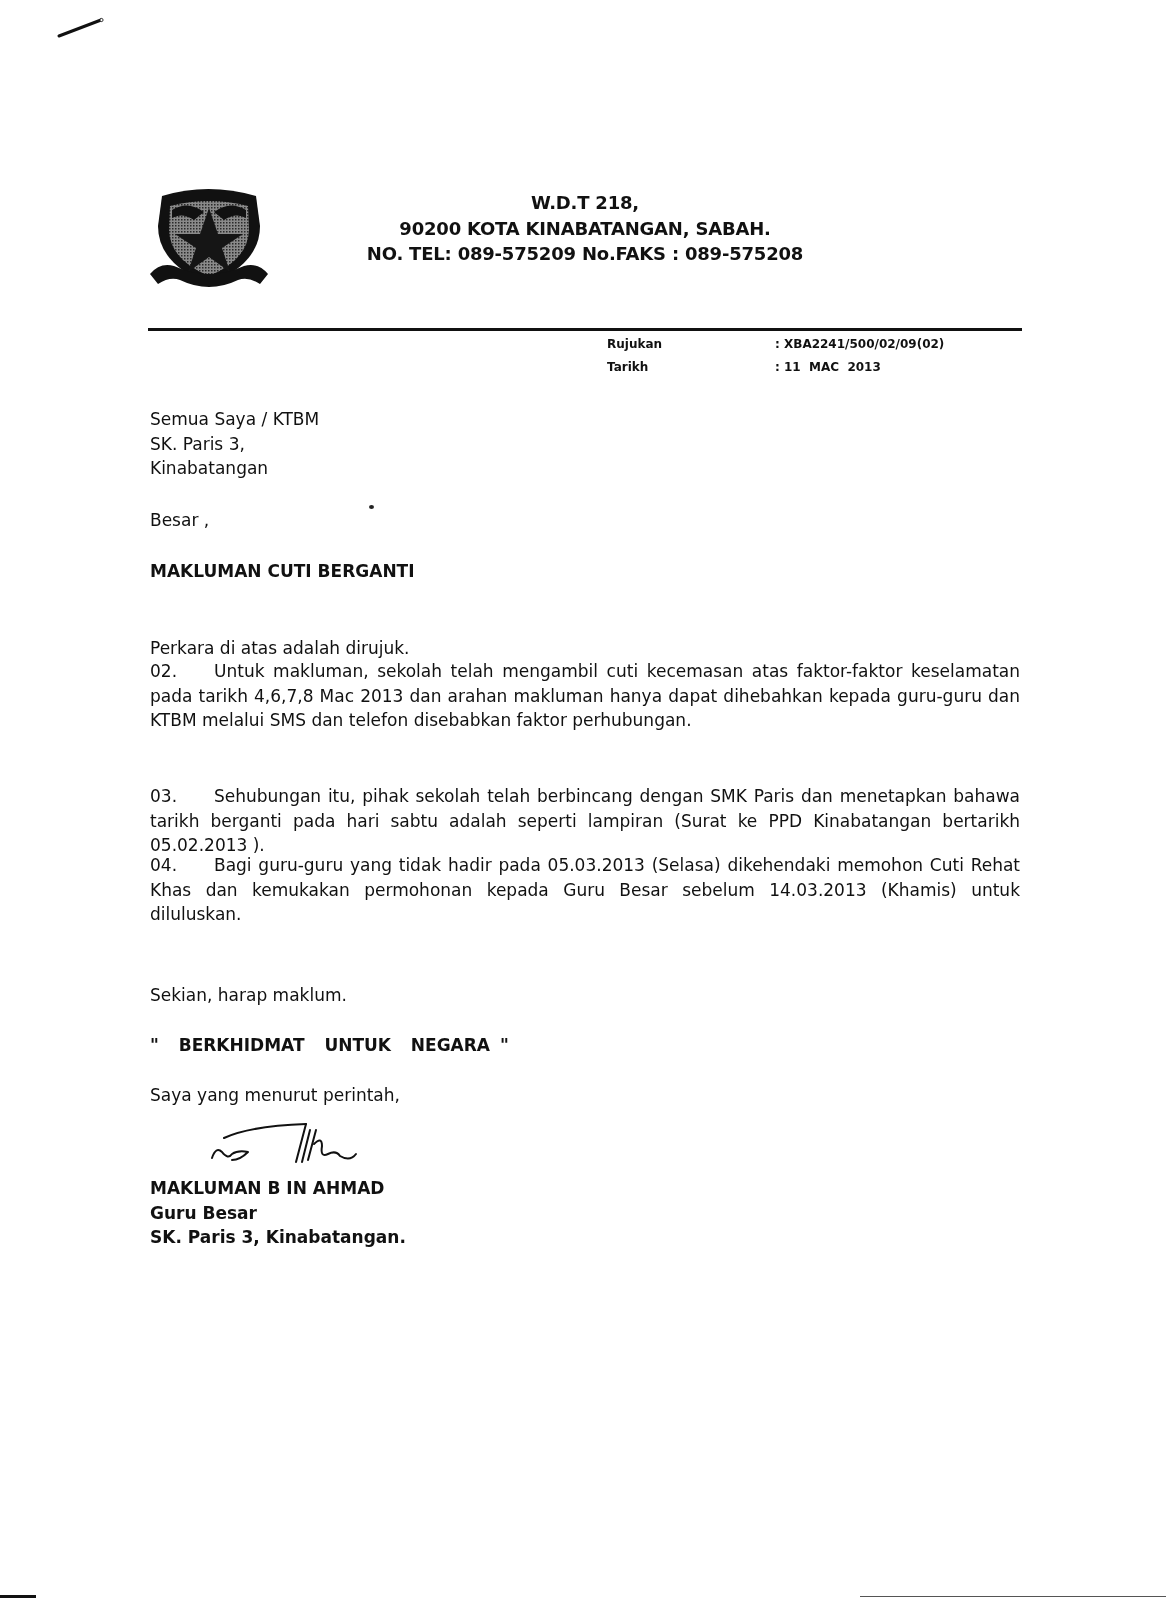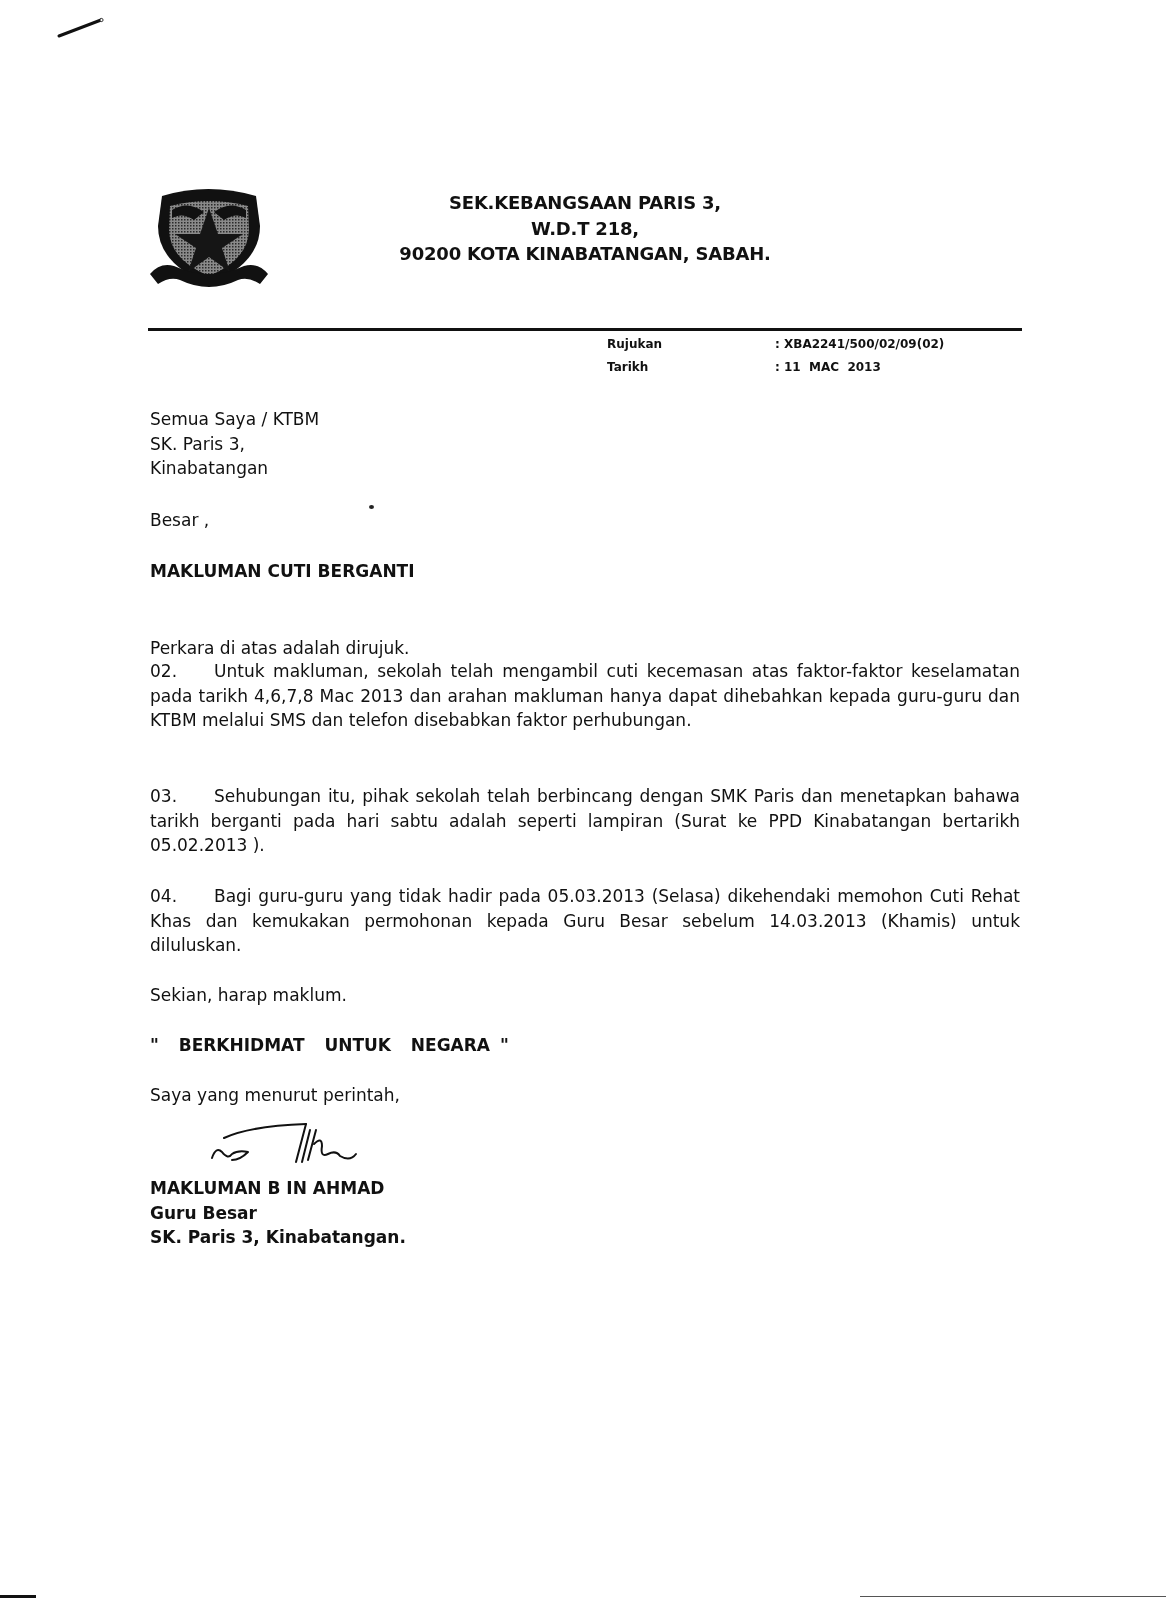--- a/index.html
+++ b/index.html
@@ -20,21 +20,21 @@
   .body-text { font-family: "DejaVu Sans", sans-serif; font-size: 17px; line-height: 24.5px; }
   .address { left: 150px; top: 407px; }
   .address div { white-space: nowrap; }
   .salutation { left: 150px; top: 508px; }
   .subject { left: 150px; top: 559px; font-weight: bold; }
   .intro { left: 150px; top: 636px; }
   .para { left: 150px; width: 870px; text-align: justify; text-align-last: left; }
   .para .num { display: inline-block; width: 64px; }
   .p02 { top: 659px; }
   .p03 { top: 784px; }
-  .p04 { top: 884px; }
+  .p04 { top: 853px; }
   .closing { left: 150px; top: 983px; }
   .motto { left: 150px; top: 1033px; font-weight: bold; word-spacing: 4px; }
   .sign-intro { left: 150px; top: 1083px; }
   .signature { left: 210px; top: 1118px; width: 160px; height: 52px; }
   .signatory { left: 150px; top: 1176px; font-weight: bold; }
   .signatory div { white-space: nowrap; }
   .speck { background: #222; border-radius: 50%; }
   .edge-left { left: 0; top: 1595px; width: 36px; height: 3px; background: #111; }
   .edge-right { left: 860px; top: 1596px; width: 306px; height: 1px; background: #555; }
 </style>
@@ -55,23 +55,23 @@
   </defs>
   <path d="M14 10 Q60 -4 108 10 L112 40 Q112 78 61 98 Q10 78 10 40 Z" fill="#111"></path>
   <path d="M22 20 Q61 10 100 20 L101 44 Q100 74 61 90 Q22 74 21 44 Z" fill="url(#hatch)"></path>
   <path d="M61 22 L70 48 L95 48 L74 62 L82 86 L61 71 L40 86 L48 62 L27 48 L52 48 Z" fill="#151515"></path>
   <path d="M24 24 Q40 14 56 26 L46 34 Q34 26 24 32 Z" fill="#111"></path>
   <path d="M98 24 Q82 14 66 26 L76 34 Q88 26 98 32 Z" fill="#111"></path>
   <path d="M2 88 Q12 76 26 80 Q61 96 96 80 Q110 76 120 88 L112 98 Q100 90 90 94 Q61 108 32 94 Q22 90 10 98 Z" fill="#111"></path>
 </svg>
 
 <div class="abs letterhead">
-  <div>SEK.KEBANGSAAN PARIS 3,</div>
   <div>W.D.T 218,</div>
   <div>90200 KOTA KINABATANGAN, SABAH.</div>
+  <div>NO. TEL: 089-575209 No.FAKS : 089-575208</div>
 </div>
 
 <div class="abs rule"></div>
 
 <div class="abs meta meta-labels">
   <div>Rujukan</div>
   <div>Tarikh</div>
 </div>
 <div class="abs meta meta-values">
   <div>: XBA2241/500/02/09(02)</div>

